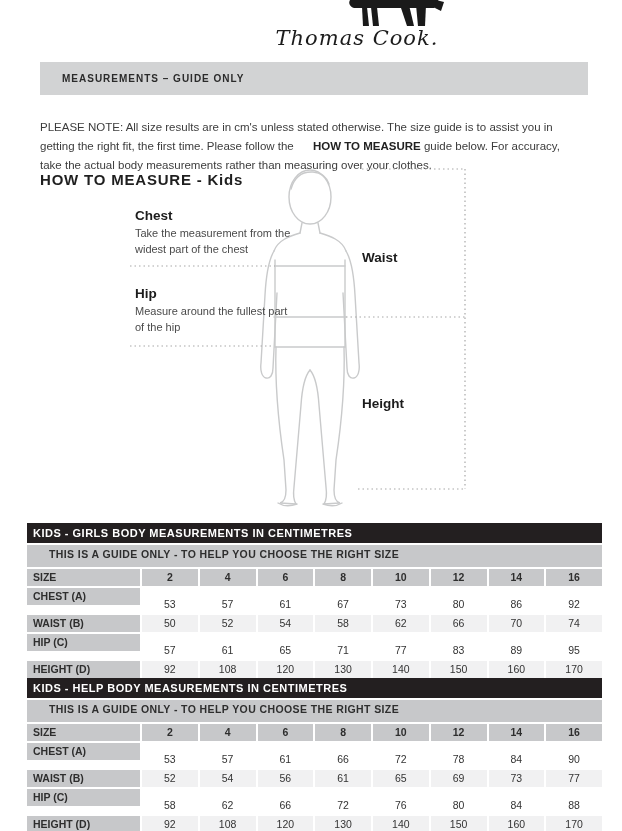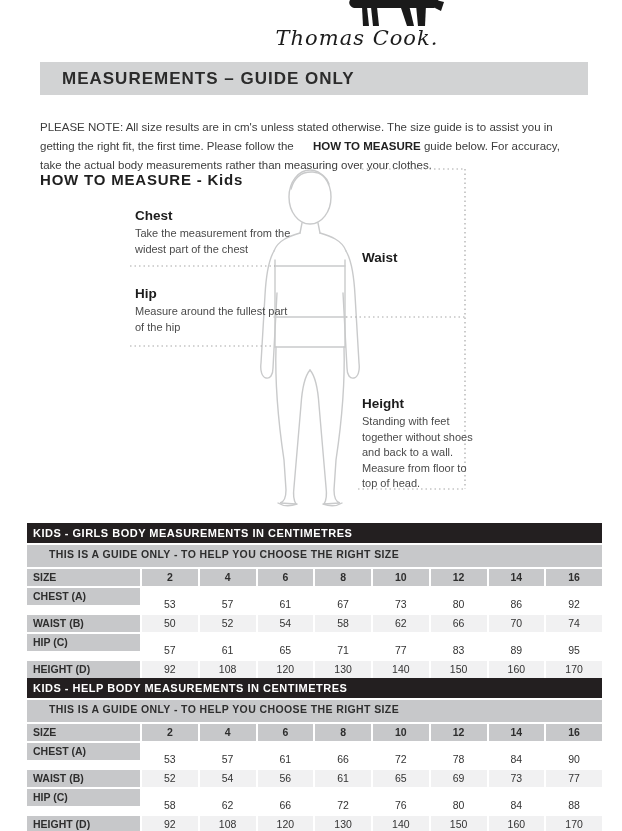--- a/index.html
+++ b/index.html
@@ -8,21 +8,21 @@
 
   
   #horse{position:absolute;left:338px;top:0;width:112px;height:27px;overflow:hidden;}
   #logo-script{position:absolute;left:247px;top:26px;width:220px;text-align:center;
                font-family:"DejaVu Serif",serif;font-style:italic;font-size:21px;
                color:#1c1c1c;letter-spacing:1px;}
 
   
   #title-bar{position:absolute;left:40px;top:62px;width:548px;height:33px;line-height:33px;
              background:#d2d3d4;padding-left:22px;box-sizing:border-box;
-             font-size:17px;font-weight:bold;letter-spacing:1px;color:#2b2b2b;}
+             font-size:10px;font-weight:bold;letter-spacing:1px;color:#2b2b2b;}
 
   
   #note{position:absolute;left:40px;top:106px;width:532px;font-size:11.5px;
         line-height:19px;color:#3c3c3c;}
   #note b{color:#222;padding-left:16px;}
 
   
   #htm-heading{position:absolute;left:40px;top:171px;font-size:15px;font-weight:bold;
                letter-spacing:0.8px;color:#1f1f1f;}
 
@@ -123,21 +123,20 @@
   </div>
   <div class="anno" id="anno-hip">
     <div class="anno-title">Hip</div>
     <div class="anno-desc">Measure around the fullest part of the hip</div>
   </div>
   <div class="anno" id="anno-waist">
     <div class="anno-title">Waist</div>
   </div>
   <div class="anno" id="anno-height">
     <div class="anno-title">Height</div>
-    <div class="anno-desc">Standing with feet together without shoes and back to a wall. Measure from floor to top of head.</div>
   </div>
 
   <div class="size-table" id="table-girls">
     <div class="tbl-header">KIDS - GIRLS BODY MEASUREMENTS IN CENTIMETRES</div>
     <div class="tbl-subheader">THIS IS A GUIDE ONLY - TO HELP YOU CHOOSE THE RIGHT SIZE</div>
     <div class="size-grid">
         <div class="cell label hdr">SIZE</div>
         <div class="cell val hdr">2</div>
         <div class="cell val hdr">4</div>
         <div class="cell val hdr">6</div>

